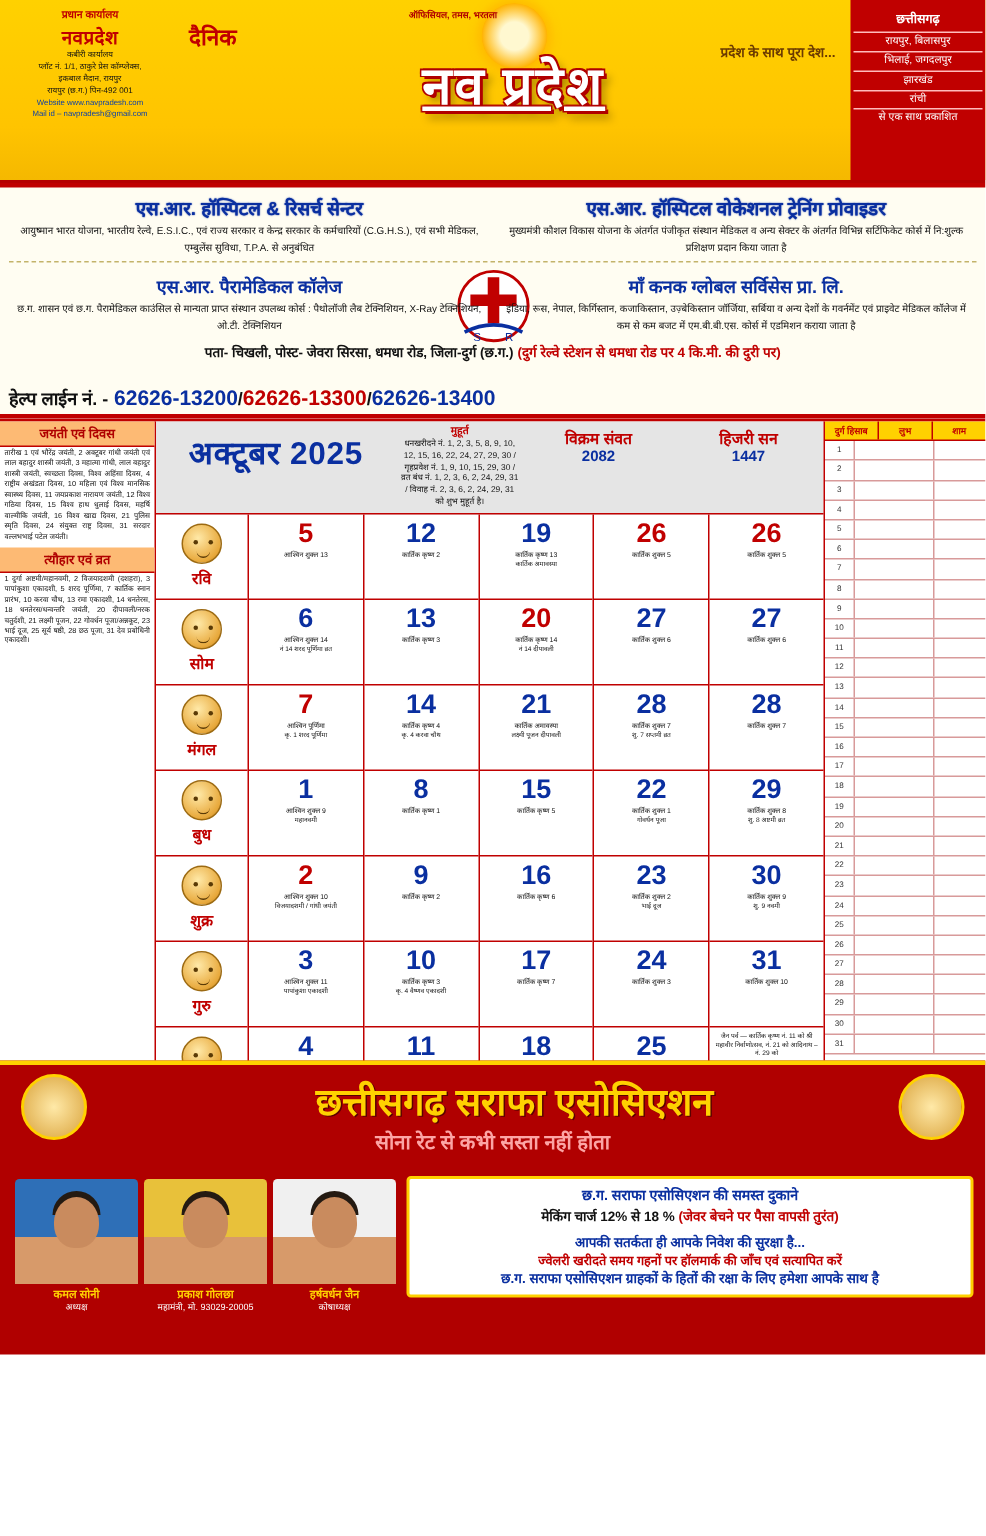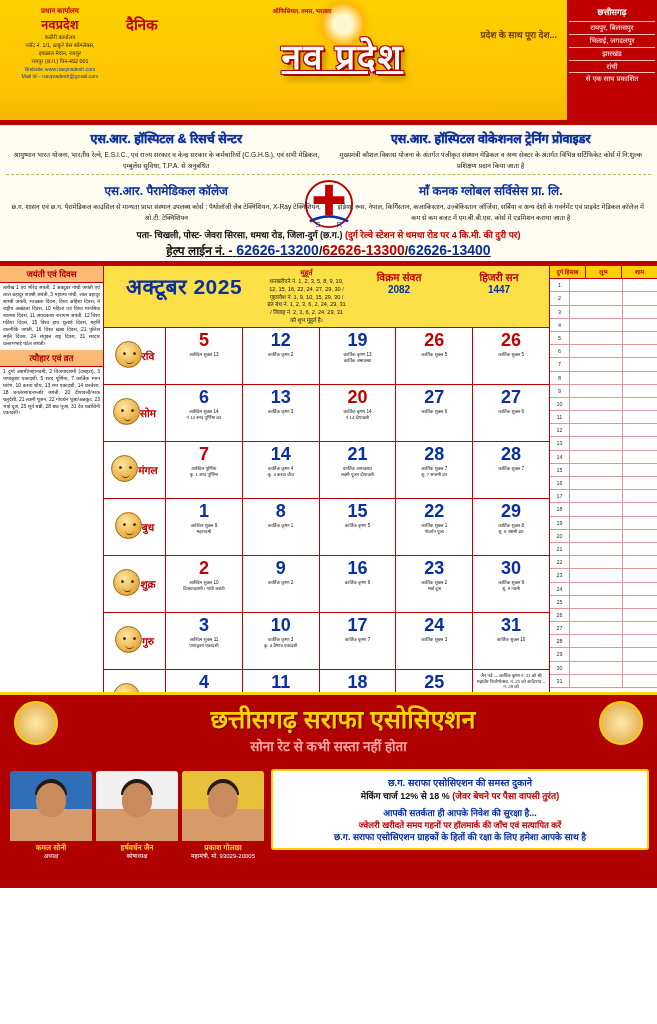--- a/index.html
+++ b/index.html
@@ -87,53 +87,53 @@
   .ad-divider { border-top:1px dashed #c3b36a; margin:3px 0; }
   .logo-cross {
     position:absolute; left:50%; top:54px; transform:translateX(-50%);
     width:58px; height:52px;
   }
   .ad-address {
     text-align:center; font-size:9px; font-weight:bold; color:#111; margin-top:5px;
   }
   .ad-address .rd { color:#c00000; }
   .ad-phone {
-    text-align:center; font-size:14px; font-weight:bold; margin-top:1px; color:#111;text-decoration:underline;
+    font-size:14px; font-weight:bold; margin-top:16px; color:#111;
   }
   .ad-phone .n1 { color:#0a2fa0; }
   .ad-phone .n2 { color:#c00000; }
   .ad-phone .n3 { color:#0a2fa0; }
   .ad-phone .lbl { color:#111; font-size:12px; }
 
   
   .calwrap { display:flex; border-top:2px solid #c00000; height:428px; }
   .side { width:104px; border-right:1.5px solid #c00000; }
   .side-h {
     background:#fdba74; text-align:center; font-weight:bold; font-size:8.6px;
     color:#b00000; border-bottom:1px solid #c00000; padding:2px 0;
   }
   .side-txt { font-size:4.9px; line-height:1.42; padding:2px 3px; color:#111; text-align:justify; }
 
   .cal { flex:1; display:flex; flex-direction:column; }
-  .cal-head { display:flex; border-bottom:1.5px solid #c00000; background:#fde047; }
+  .cal-head { display:flex; border-bottom:1.5px solid #c00000; background:#e5e5e5; }
   .cal-month {
     width:160px; text-align:center; font-size:21px; font-weight:bold;
     color:#0a2fa0; padding:6px 0 2px; letter-spacing:.5px;
   }
   .cal-mu { flex:1; text-align:center; font-size:5.6px; line-height:1.4; padding:2px 3px; color:#111; }
   .cal-mu .hd { color:#c00000; font-weight:bold; font-size:7px; }
   .cal-sv { width:100px; text-align:center; padding:4px 0; }
   .cal-sv .t { font-size:10.5px; font-weight:bold; color:#c00000; }
   .cal-sv .y { font-size:10px; color:#0a2fa0; font-weight:bold; }
 
   .grid { flex:1; display:flex; }
   .daycol { width:62px; border-right:1px solid #c00000; }
   .daycell {
     height:57px; border-bottom:1px solid #c00000;
-    display:flex; flex-direction:row; align-items:center; justify-content:center;
+    display:flex; flex-direction:column; align-items:center; justify-content:center;
     font-size:10.5px; font-weight:bold; color:#c00000;
   }
   .daycell .face {
     width:27px;height:27px;border-radius:50%;
     background:radial-gradient(circle at 40% 35%, #ffe9a8, #e8a93c 70%, #b97a18);
     border:1px solid #9c6a12; margin-bottom:2px; position:relative;
   }
   .daycell .face:before{
     content:""; position:absolute; left:7px; top:10px; width:3px;height:3px;
     border-radius:50%; background:#5a3a06; box-shadow:10px 0 0 #5a3a06;
@@ -717,32 +717,32 @@
 
     <div class="people">
       <div class="person">
         <div class="ph">
             <div class="hair"></div>
             <div class="head"></div>
           </div>
         <div class="nm">कमल सोनी</div>
         <div class="ro">अध्यक्ष</div>
       </div>
+      <div class="person yellow">
+        <div class="ph">
+            <div class="hair"></div>
+            <div class="head"></div>
+          </div>
+        <div class="nm">प्रकाश गोलछा</div>
+        <div class="ro">महामंत्री, मो. 93029-20005</div>
+      </div>
       <div class="person white">
         <div class="ph">
             <div class="hair"></div>
             <div class="head"></div>
           </div>
         <div class="nm">हर्षवर्धन जैन</div>
         <div class="ro">कोषाध्यक्ष</div>
       </div>
-      <div class="person yellow">
-        <div class="ph">
-            <div class="hair"></div>
-            <div class="head"></div>
-          </div>
-        <div class="nm">प्रकाश गोलछा</div>
-        <div class="ro">महामंत्री, मो. 93029-20005</div>
-      </div>
     </div>
   </div>
 
 </div>
 
 </body></html>

